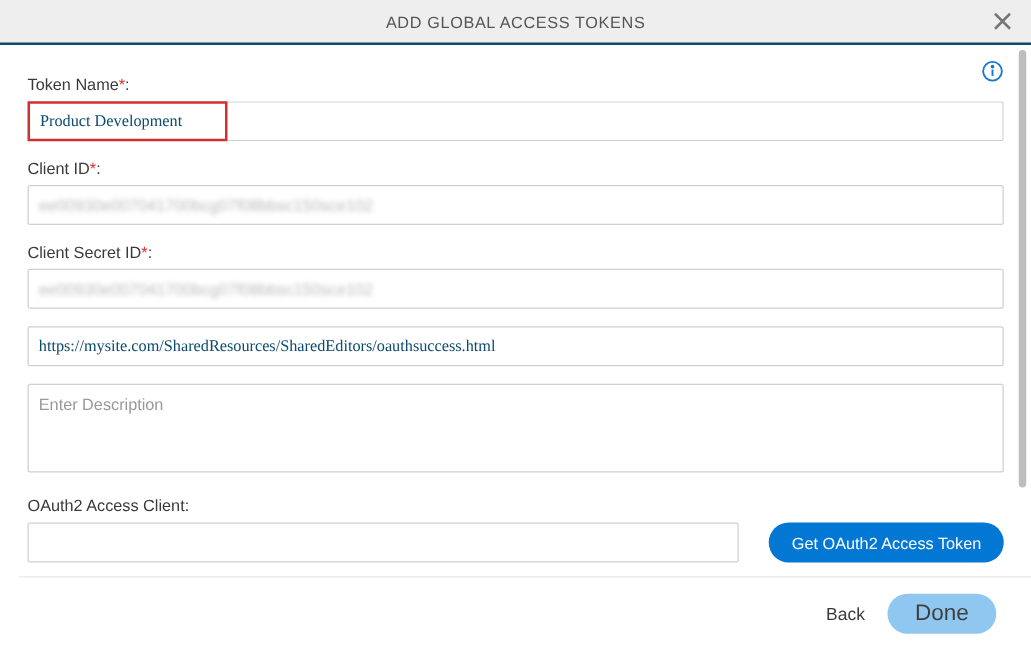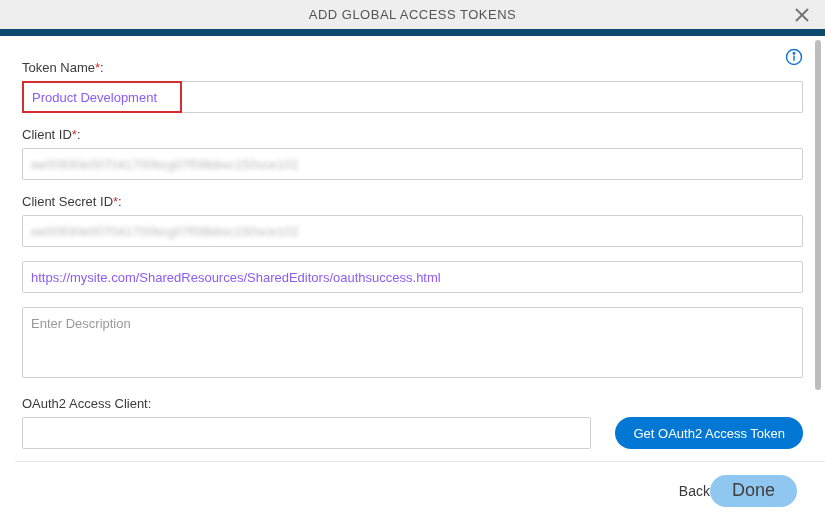--- a/index.html
+++ b/index.html
@@ -15,21 +15,21 @@
       overflow: hidden;
       position: relative;
     }
     .header {
       background: #eeeeee;
       height: 36px;
       display: flex;
       align-items: center;
       justify-content: center;
       position: relative;
-      border-bottom: 7px solid #0c4a6e;
+      border-bottom: 2px solid #0c4a6e;
     }
     .header-title {
       color: #555;
       font-size: 13px;
       letter-spacing: 0.5px;
       font-weight: 500;
     }
     .close-icon {
       position: absolute;
       right: 14px;
@@ -76,22 +76,23 @@
     .field-group {
       margin-bottom: 14px;
     }
     .text-input {
       width: 100%;
       height: 32px;
       border: 1px solid #d0d0d0;
       border-radius: 2px;
       padding: 0 8px;
       font-size: 13px;
-      color: #8b5cf6;
+      color: #0c4a6e;
       outline: none;
+      font-family: Liberation Serif, serif;
     }
     .text-input.highlight {
       border: 2px solid #d32f2f;
       width: 160px;
     }
     .token-name-row {
       display: flex;
       align-items: stretch;
     }
     .token-name-rest {
@@ -164,20 +165,21 @@
       position: absolute;
       bottom: 0;
       left: 15px;
       right: 0;
       height: 58px;
       border-top: 1px solid #e8e8e8;
       display: flex;
       justify-content: flex-end;
       align-items: center;
       padding-right: 28px;
+      gap: 18px;
     }
     .btn-back {
       background: transparent;
       border: none;
       color: #3a3a3a;
       font-size: 14px;
       cursor: pointer;
     }
     .btn-done {
       background: #8fc7f1;

